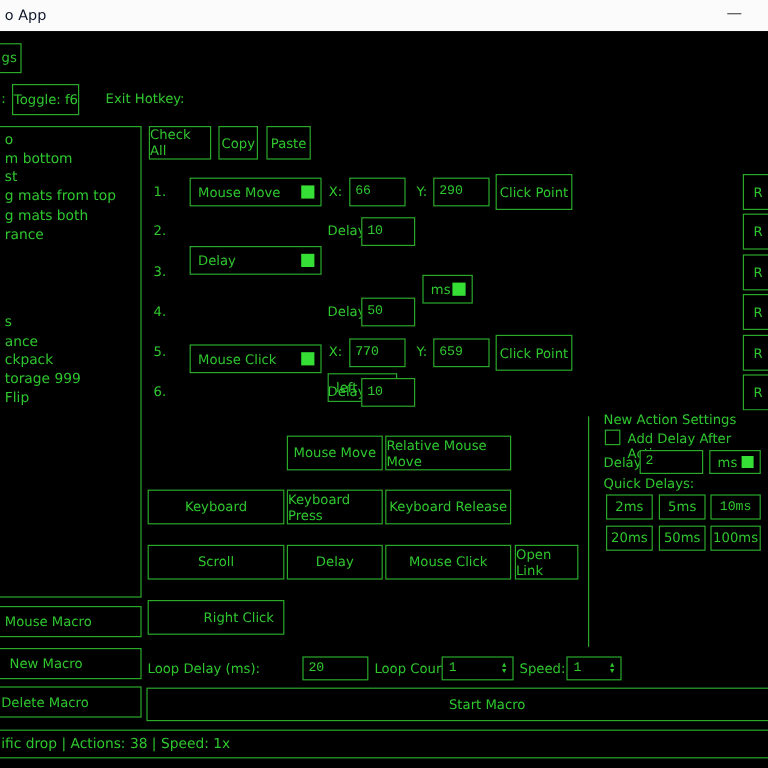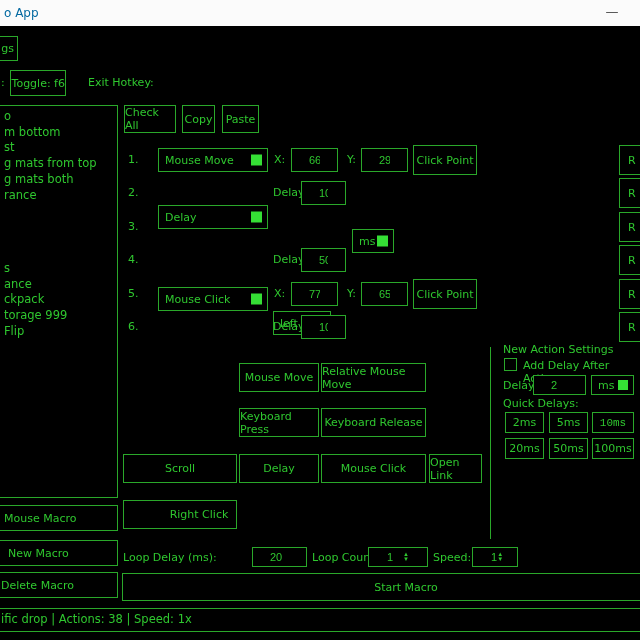--- a/index.html
+++ b/index.html
@@ -6,28 +6,28 @@
     --green:#2aa82a;
     --gtext:#2fc72f;
     --gbright:#35df35;
     --bg:#000;
   }
   *{margin:0;padding:0;box-sizing:border-box;}
   html,body{width:640px;height:640px;overflow:hidden;background:#050505;}
   body{font-family:"DejaVu Sans","Liberation Sans",sans-serif;position:relative;}
   .abs{position:absolute;}
   .titlebar{left:0;top:0;width:640px;height:26px;background:#fbfbfb;color:#1b1b1b;}
-  .titlebar .wt{position:absolute;left:4px;top:0;line-height:26px;font-size:12px;color:#0369a1;}
+  .titlebar .wt{position:absolute;left:4px;top:0;line-height:26px;font-size:12px;color:#0f172a;}
   .titlebar .minim{position:absolute;left:598px;top:0;width:28px;height:26px;text-align:center;line-height:24px;color:#444;font-size:13px;}
   .client{left:0;top:26px;width:640px;height:614px;background:var(--bg);}
   .btn,.dd,.inp,.tabbtn{border:1px solid var(--green);background:var(--bg);color:var(--gtext);font-size:11px;}
   .btn{display:flex;align-items:center;justify-content:center;cursor:default;}
   .dd{display:flex;align-items:center;padding:0 6px;position:relative;}
   .dd .sq{position:absolute;right:5px;top:50%;transform:translateY(-50%);width:11px;height:11px;background:var(--gbright);}
-  .inp{padding:0 17px;font-family:Liberation Sans, sans-serif;outline:none;}
+  .inp{padding:0 4px;font-family:Liberation Mono, monospace;outline:none;}
   .lbl{color:var(--gtext);font-size:11px;position:absolute;}
   .listbox{border:1px solid var(--green);background:var(--bg);}
   .listbox .li{color:var(--gtext);font-size:11.5px;line-height:15.7px;white-space:nowrap;padding-left:9px;}
   .spin{display:flex;align-items:center;justify-content:space-between;}
   .spin .val{padding-left:1px;}
   .spin .arr{display:flex;flex-direction:column;align-items:center;line-height:5px;font-size:6px;color:var(--gtext);padding-right:1px;}
   .vline{background:var(--green);width:1px;}
   .hline{background:var(--green);height:1px;}
   .chk{border:1px solid var(--green);background:var(--bg);width:13px;height:13px;}
   .rownum{color:var(--gtext);font-size:11px;}
@@ -158,20 +158,23 @@
     </div>
   </div>
 
   <div class="abs btn" style="left:239px;top:337px;width:80px;height:29px;">
     <span>Mouse Move</span>
   </div>
   <div class="abs btn" style="left:321px;top:337px;width:105px;height:29px;">
     <span>Relative Mouse Move</span>
   </div>
 
+  <div class="abs btn" style="left:123px;top:382px;width:114px;height:29px;">
+    <span>Keyboard</span>
+  </div>
   <div class="abs btn" style="left:239px;top:382px;width:80px;height:29px;">
     <span>Keyboard Press</span>
   </div>
   <div class="abs btn" style="left:321px;top:382px;width:105px;height:29px;">
     <span>Keyboard Release</span>
   </div>
 
   <div class="abs btn" style="left:123px;top:428px;width:114px;height:29px;">
     <span>Scroll</span>
   </div>

